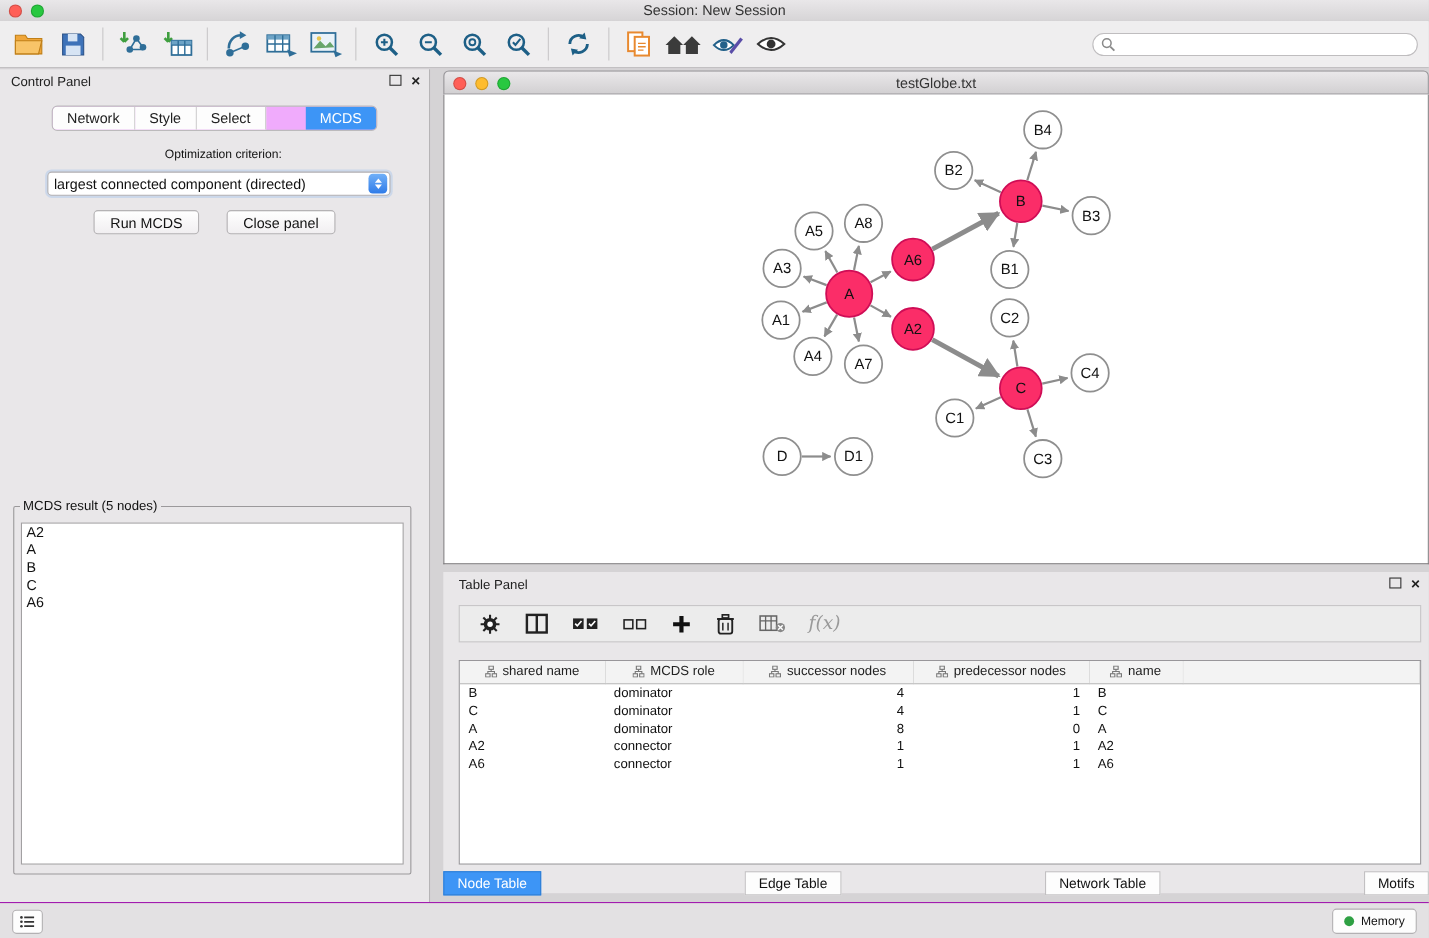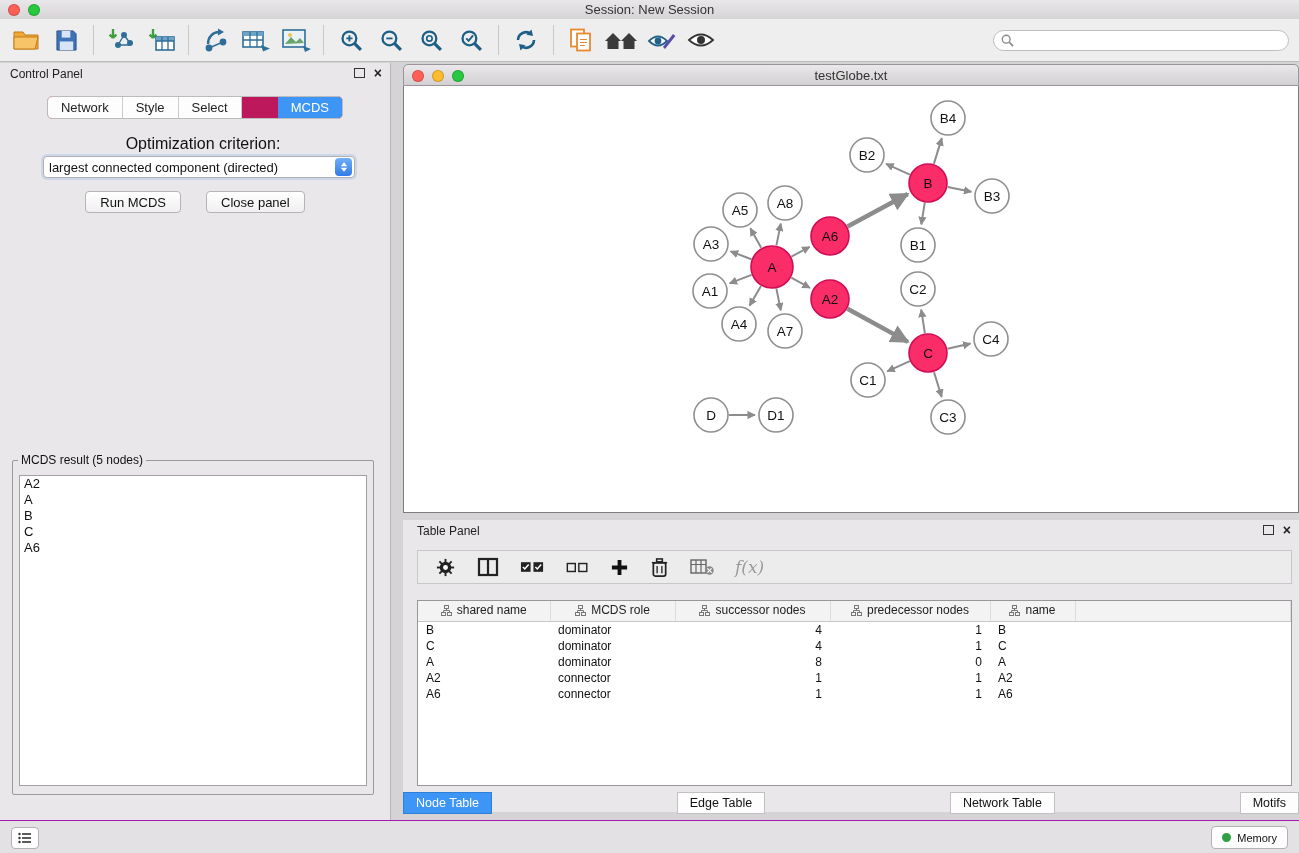--- a/index.html
+++ b/index.html
@@ -26,25 +26,25 @@
   .workspace{position:absolute;top:63px;left:0;width:1299px;height:757px;background:#d5d3d5;}
 
   
   .control-panel{position:absolute;left:0;top:0;width:391px;height:757px;background:#e9e7e9;border-right:1px solid #b6b4b6;box-sizing:border-box;}
   .panel-header{position:relative;height:24px;}
   .panel-header .ph-title{position:absolute;left:10px;top:4px;font-size:12px;color:#222;}
   .panel-icons{position:absolute;right:8px;top:4px;display:flex;gap:9px;align-items:center;}
   .float-ic{width:9px;height:8px;border:1.4px solid #333;display:inline-block;background:transparent;}
   .close-ic{font-size:14px;font-weight:bold;color:#222;line-height:12px;}
   .cp-tabs{position:absolute;left:0;right:0;top:33px;display:flex;justify-content:center;}
-  .seg{display:flex;background:#be185d;border:1px solid #bcbabc;border-radius:5px;overflow:hidden;}
+  .seg{display:flex;background:#f0abfc;border:1px solid #bcbabc;border-radius:5px;overflow:hidden;}
   .seg .seg-item{padding:3px 13px;font-size:13px;color:#222;border-right:1px solid #ccc;cursor:pointer;background:#fdfdfd;}
   .seg .seg-item:last-child{border-right:none;margin-left:36px;}
   .seg .seg-item.active{background:#3d95f6;color:#fff;}
-  .opt-label{position:absolute;left:16px;right:0;top:72px;text-align:center;font-size:16px;color:#111;}
+  .opt-label{position:absolute;left:16px;right:0;top:72px;text-align:center;font-size:11px;color:#111;}
   .combo{position:absolute;left:43px;top:93px;width:312px;height:22px;background:#fff;border:1px solid #b2b0b2;border-radius:4px;box-sizing:border-box;display:flex;align-items:center;cursor:pointer;box-shadow:0 0 0 2px rgba(120,170,240,0.25);}
   .combo .combo-text{flex:1;font-size:13px;padding-left:5px;color:#111;white-space:nowrap;overflow:hidden;}
   .combo .stepper{width:17px;height:18px;margin-right:2px;border-radius:4px;background:linear-gradient(#70b0f8,#2f7be8);display:flex;align-items:center;justify-content:center;}
   .cp-buttons{position:absolute;left:0;right:0;top:128px;display:flex;justify-content:center;gap:25px;}
   .pushbtn{height:22px;padding:0 14px;font-size:13px;font-family:inherit;color:#111;background:linear-gradient(#ffffff,#f1eff1);border:1px solid #b5b3b5;border-radius:4px;cursor:pointer;}
   fieldset.result-box{position:absolute;left:12px;top:390px;width:362px;height:342px;margin:0;padding:0;border:1px solid #9b999b;border-radius:2px;box-sizing:border-box;}
   fieldset.result-box legend{margin-left:5px;padding:0 3px;font-size:12px;color:#111;}
   .result-list{position:absolute;left:6px;right:6px;top:8px;bottom:8px;background:#fff;border:1px solid #a2a0a2;overflow:auto;}
   .result-item{font-size:13px;line-height:16px;padding-left:4px;color:#111;}
 

